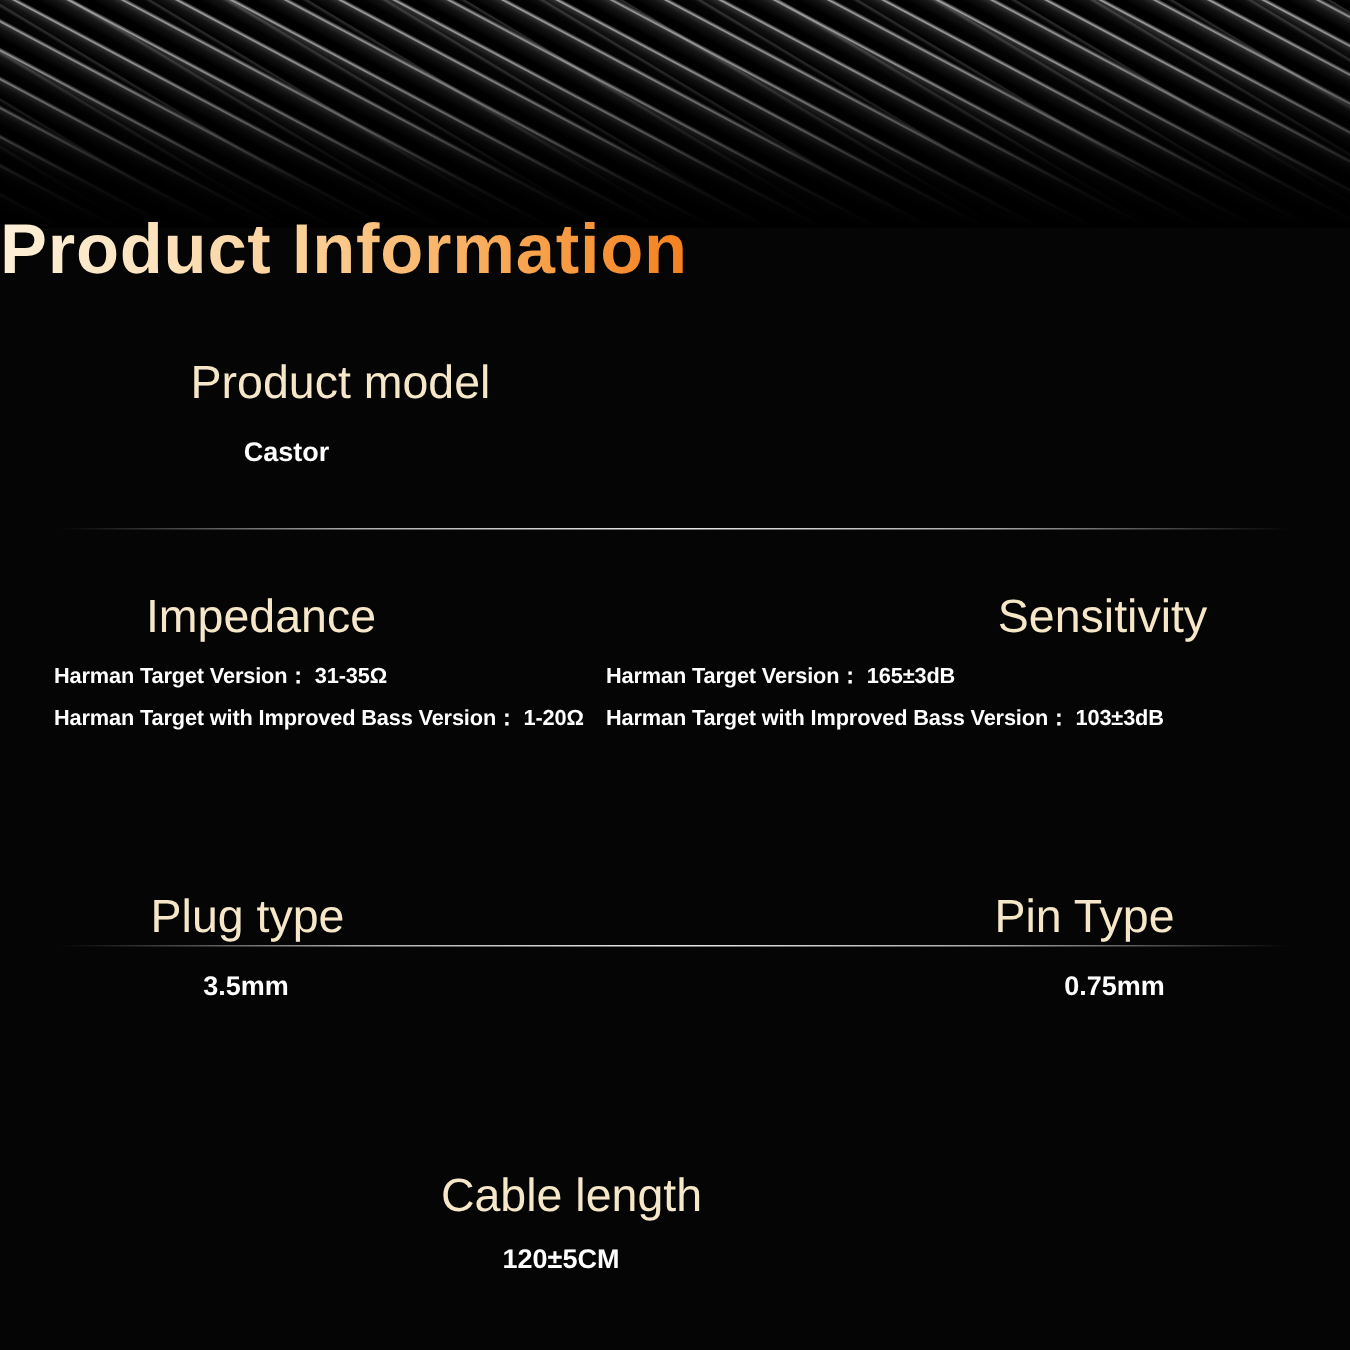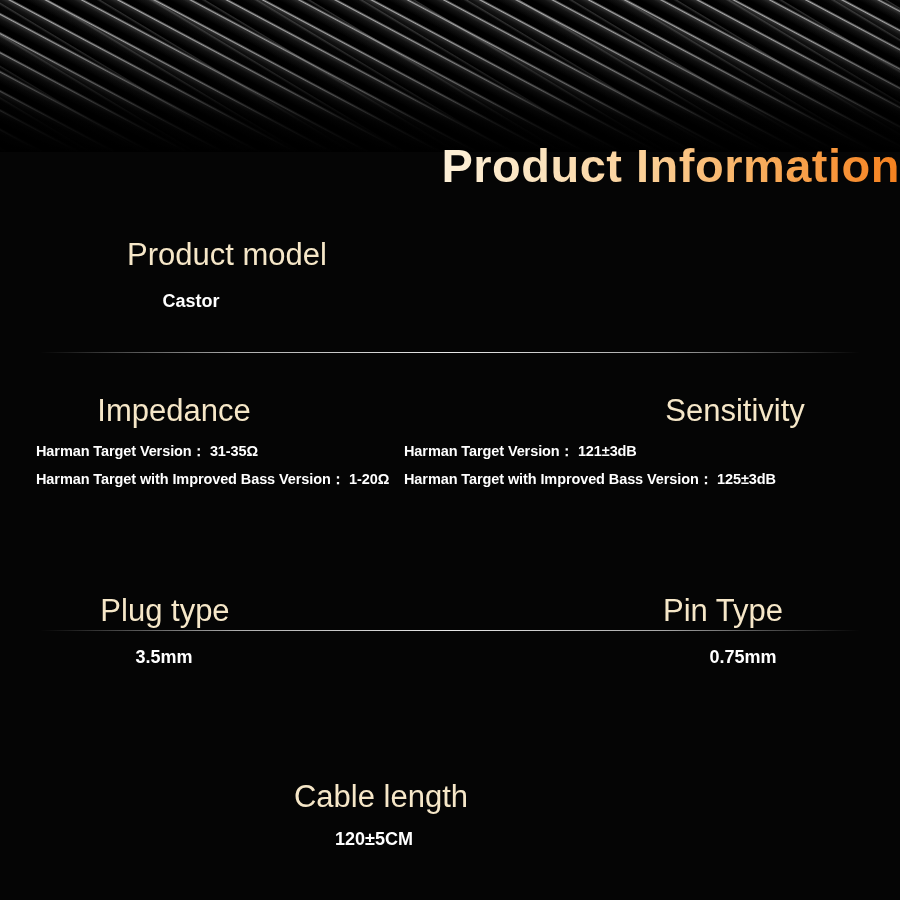--- a/index.html
+++ b/index.html
@@ -84,21 +84,21 @@
       rgba(0,0,0,0.9) 100%);
   }
 
   
   .title-wrap {
     position: absolute;
     left: 0;
     top: 138ptx;
     top: 138px;
     width: 900px;
-    text-align: right;
+    text-align: left;
   }
   .title {
     display: inline-block;
     font-size: 47px;
     font-weight: bold;
     letter-spacing: .5px;
     background-image: linear-gradient(to right,
         #fdf0d8 0%,
         #fbe3be 22%,
         #fbcf96 45%,
@@ -240,22 +240,22 @@
         <div class="cell left">
           <div class="label">Impedance</div>
           <div class="sublines">
             <div class="subline">Harman Target Version：  31-35Ω</div>
             <div class="subline">Harman Target with Improved Bass Version：  1-20Ω</div>
           </div>
         </div>
         <div class="cell right">
           <div class="label">Sensitivity</div>
           <div class="sublines">
-            <div class="subline">Harman Target Version：  121±3dB</div>
-            <div class="subline">Harman Target with Improved Bass Version：  125±3dB</div>
+            <div class="subline">Harman Target Version：  165±3dB</div>
+            <div class="subline">Harman Target with Improved Bass Version：  103±3dB</div>
           </div>
         </div>
       </div>
       <div class="divider d2"></div>
     </div>
 
     <div class="row row3">
       <div class="row-inner">
         <div class="cell left">
           <div class="label">Plug type</div>

